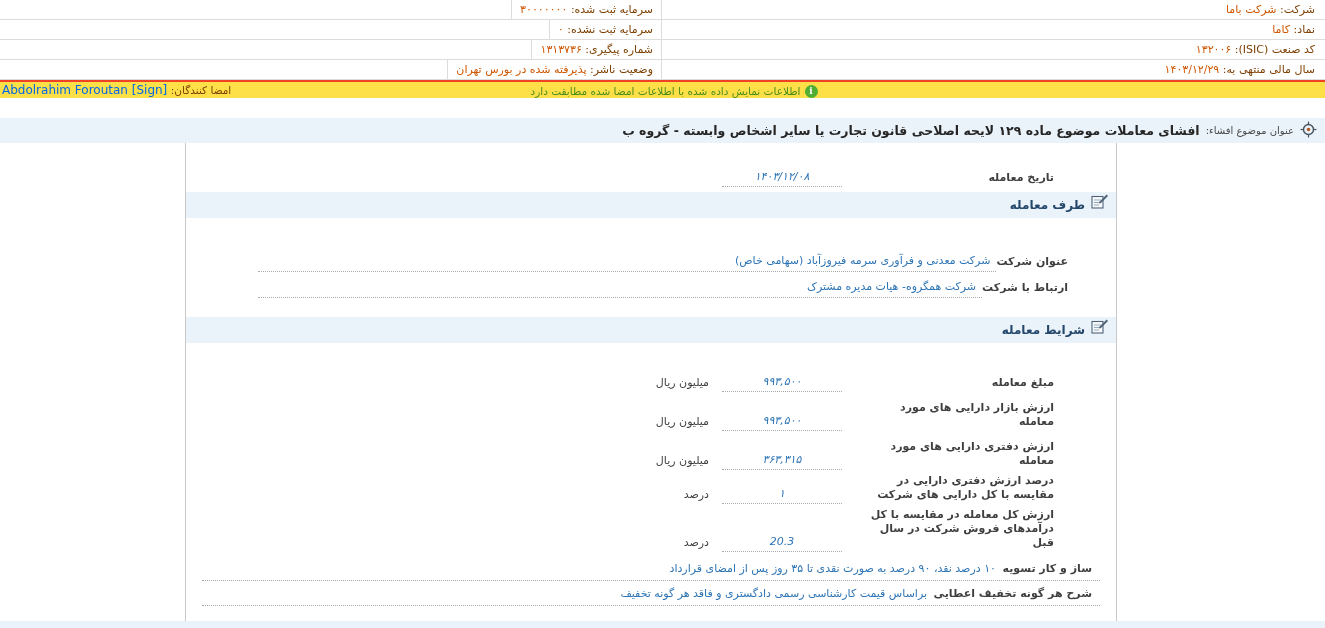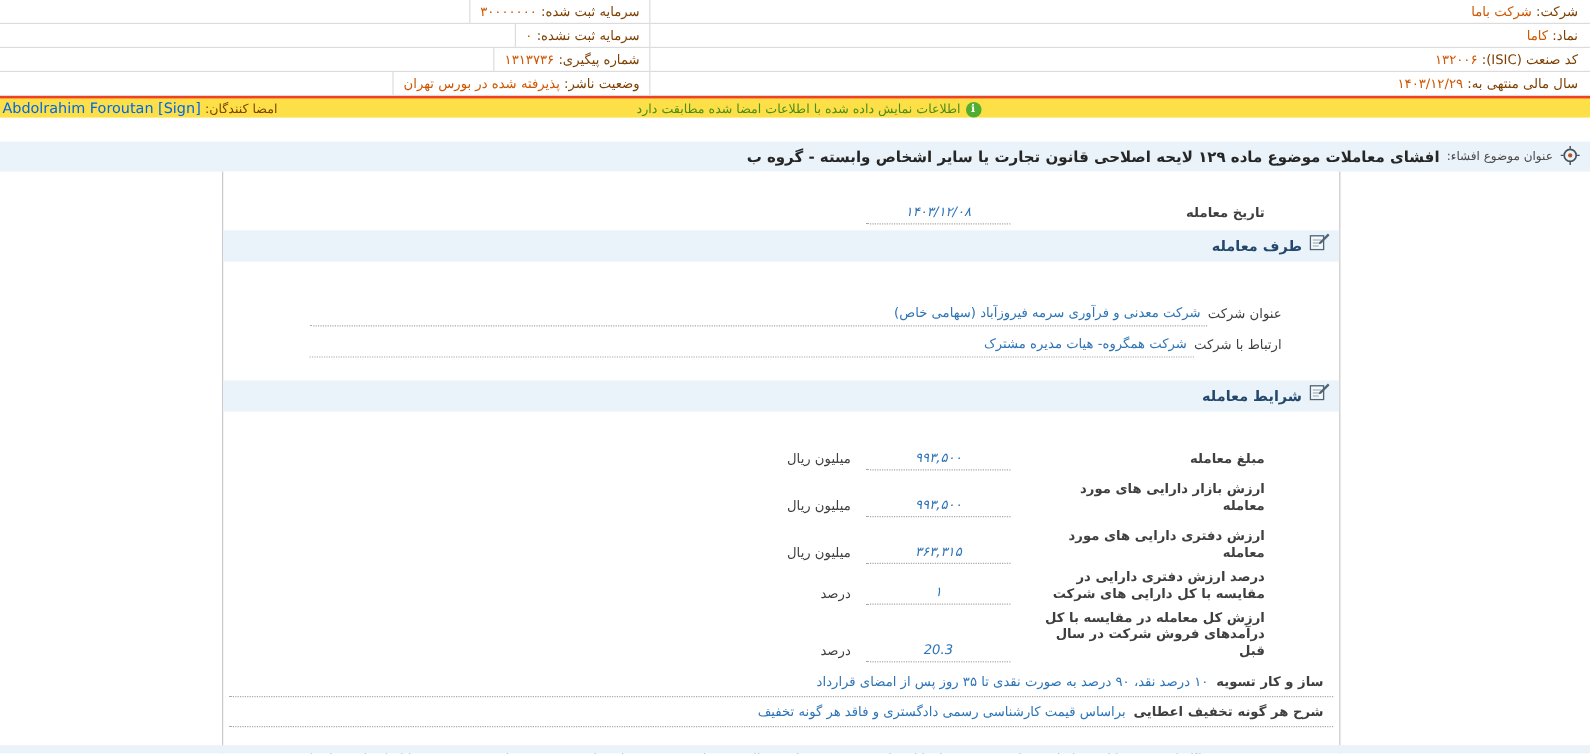--- a/index.html
+++ b/index.html
@@ -3,21 +3,21 @@
 <meta charset="utf-8">
 <style>
   * { box-sizing: border-box; margin: 0; padding: 0; }
   body { background:#fff; font-family:"DejaVu Sans", sans-serif; }
   .page { position:relative; width:1325px; height:628px; background:#fff; overflow:hidden; direction:rtl; font-size:11px; color:#333; }
 
   
   .header-table { position:absolute; top:0; left:0; right:0; }
   .hrow { display:flex; height:20px; line-height:19px; border-bottom:1px solid #dcdcdc; }
   .hpair { white-space:nowrap; padding:0 10px; }
-  .hp-r { width:784px; border-left:1px solid #dcdcdc; }
+  .hp-r { width:664px; border-left:1px solid #dcdcdc; }
   .hp-m { border-left:1px solid #dcdcdc; padding:0 8px; }
   .hfill { flex:1; }
   .hlabel { color:#7d3f00; }
   .hval { color:#cf5600; }
 
   
   .sigbar { position:absolute; top:80px; left:0; right:0; height:18px; background:#fde047; border-top:2px solid #ef4123; }
   .sig-left { position:absolute; left:2px; top:1px; height:16px; line-height:15px; white-space:nowrap; }
   .sig-label { color:#7d3f00; font-size:10.5px; }
   .sig-name { color:#0066e8; font-size:12px; }
@@ -35,25 +35,25 @@
   .section-strip { height:26px; line-height:26px; background:#eaf2fa; color:#24486b; font-weight:bold; font-size:12px; padding:0 8px; display:flex; align-items:center; gap:6px; }
 
   
   .frow { display:flex; align-items:flex-end; padding-left:0; padding-right:62px; }
   .flabel { width:190px; text-align:right; font-weight:bold; color:#3f3f3f; line-height:14px; padding-bottom:2px; }
   .ffield { width:120px; margin-right:22px; border-bottom:1px dotted #a9a9a9; text-align:center; color:#2d74b5; padding-bottom:3px; line-height:13px;font-style:italic; }
   .funit { margin-right:13px; color:#3f3f3f; padding-bottom:3px; line-height:13px; }
 
   
   .trow { display:flex; align-items:flex-end; padding-right:48px; }
-  .tlabel { font-weight:normal; color:#3f3f3f; white-space:nowrap; padding-bottom:3px; line-height:14px; }
+  .tlabel { font-weight:bold; color:#3f3f3f; white-space:nowrap; padding-bottom:3px; line-height:14px; }
   .tfield { flex:1; margin-left:72px; border-bottom:1px dotted #a9a9a9; text-align:right; color:#2d74b5; padding:0 6px 3px 0; line-height:14px; }
 
   
-  .wrow { border-bottom:1px dotted #a9a9a9; margin:0 5px; padding:0 8px 4px 8px; line-height:14px; }
+  .wrow { border-bottom:1px dotted #a9a9a9; margin:0 16px; padding:0 8px 4px 8px; line-height:14px; }
   .wlabel { font-weight:bold; color:#3f3f3f; }
   .wval { color:#2d74b5; }
   .wrow .gap { display:inline-block; width:3px; }
 
   .mt27{margin-top:27px}.mt5{margin-top:5px}.mt36{margin-top:36px}.mt8{margin-top:8px}
   .mt19{margin-top:19px}.mt32{margin-top:32px}.mt9{margin-top:9px}.mt4{margin-top:4px}
   .mt10{margin-top:10px}.mt6{margin-top:6px}.mt20{margin-top:20px}
 
   .bottom-strip { position:absolute; bottom:0; left:0; right:0; height:7px; background:#eaf2fa; }
 

